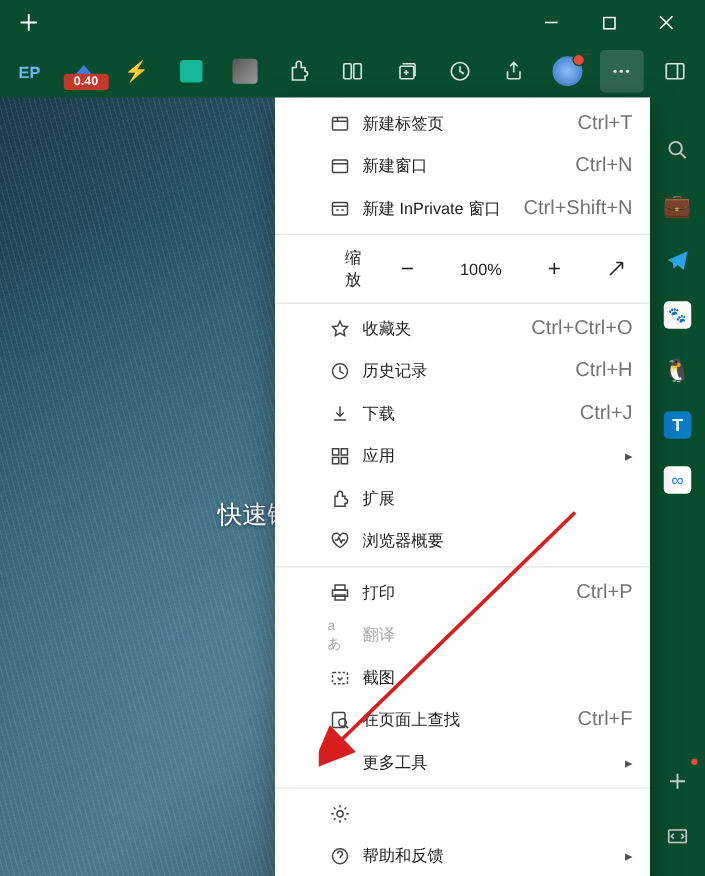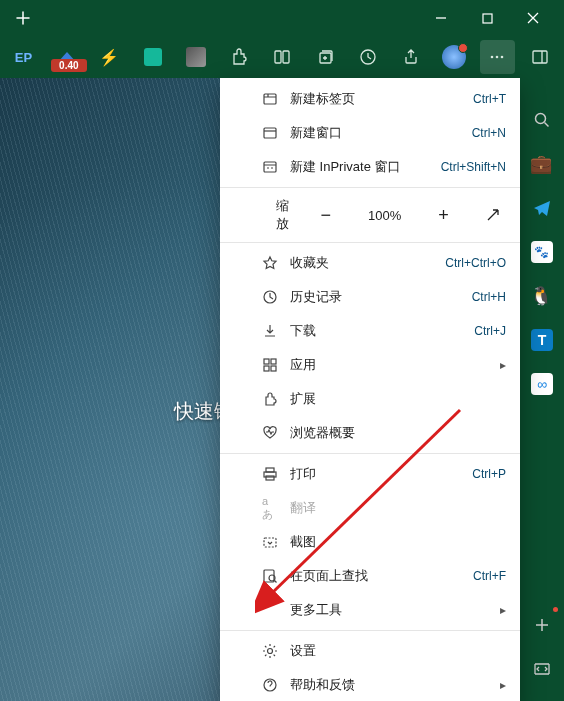--- a/index.html
+++ b/index.html
@@ -129,26 +129,26 @@
       display: flex;
       align-items: center;
       padding: 8px 14px;
       min-height: 33px;
       color: #222;
       gap: 10px;
       margin-left: 28px;
     }
     .mi-icon {
       width: 18px; height: 18px;
-      display: flex; align-items: center; justify-content: flex-start;
+      display: flex; align-items: center; justify-content: flex-end;
       color: #444;
       flex-shrink: 0;
     }
     .mi-label { flex: 1; }
-    .mi-shortcut { color: #0c4a6e; font-size: 12px; }
+    .mi-shortcut { color: #737373; font-size: 16px; }
     .mi-caret { color: #555; font-size: 12px; }
     .menu-sep { height: 1px; background: #e5e5e5; margin: 3px 0; }
     .zoom-row {
       display: flex;
       align-items: center;
       padding: 6px 14px;
       min-height: 36px;
       gap: 24px;
       color: #222;
     }
@@ -457,21 +457,20 @@
     <span class="mi-caret">▸</span>
   </div>
   <div class="menu-sep"></div>
   <div class="menu-item">
     <span class="mi-icon">
         <svg width="16" height="16" viewBox="0 0 16 16" fill="none" stroke="#444" stroke-width="1.2">
           <circle cx="8" cy="8" r="2.5"></circle>
           <path d="M8 1v2M8 13v2M1 8h2M13 8h2M3 3l1.4 1.4M11.6 11.6L13 13M3 13l1.4-1.4M11.6 4.4L13 3"></path>
         </svg>
       </span>
-    <span class="mi-label">设置</span>
   </div>
   <div class="menu-item">
     <span class="mi-icon">
         <svg width="16" height="16" viewBox="0 0 16 16" fill="none" stroke="#444" stroke-width="1.2">
           <circle cx="8" cy="8" r="6"></circle>
           <path d="M6 6a2 2 0 113 1.7c-.6.4-1 .8-1 1.8M8 12h.01"></path>
         </svg>
       </span>
     <span class="mi-label">帮助和反馈</span>
     <span class="mi-caret">▸</span>

